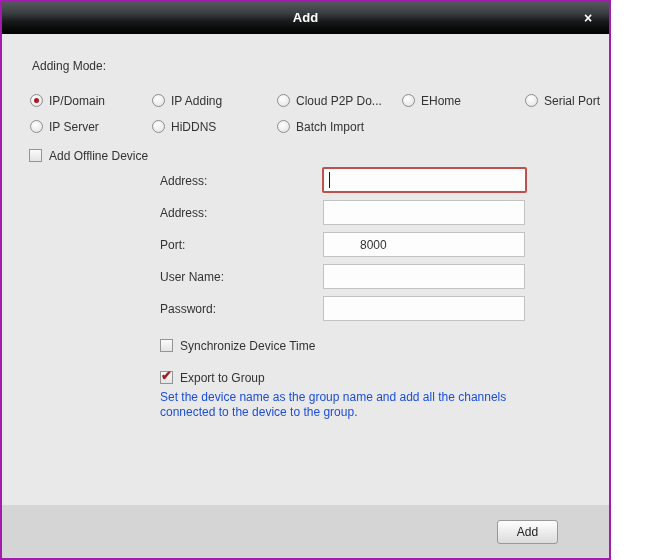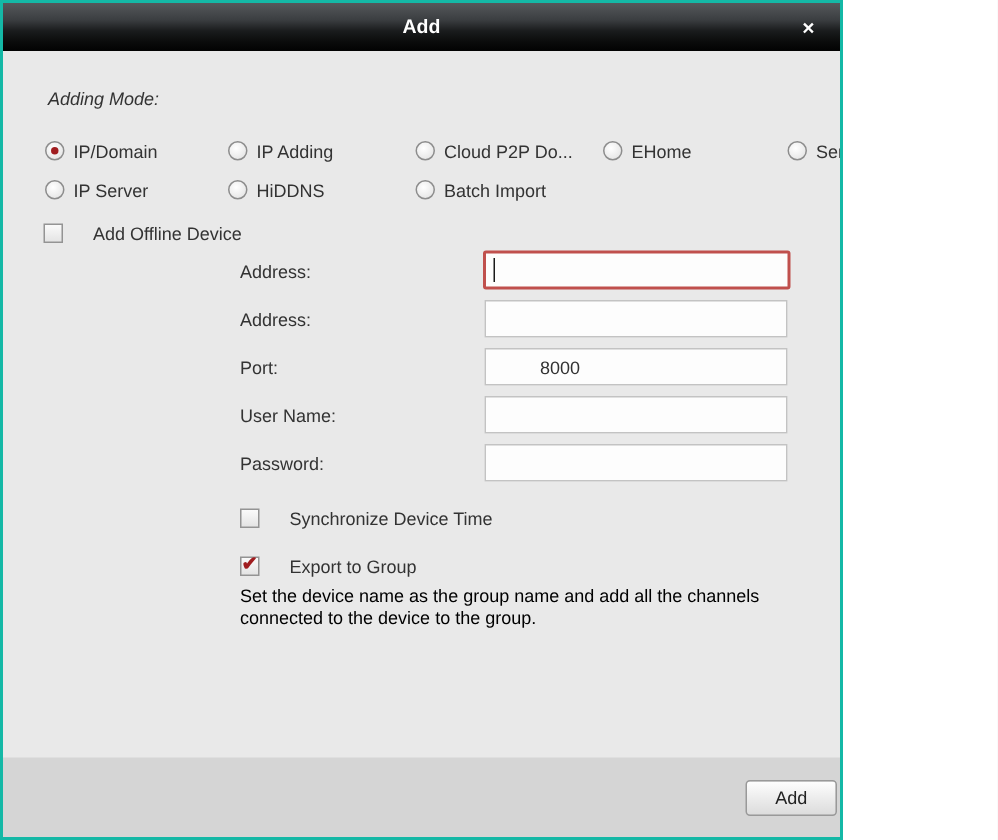--- a/index.html
+++ b/index.html
@@ -1,21 +1,21 @@
 <!DOCTYPE html>
 <html><head>
 <meta charset="utf-8">
 <style>
   * { margin:0; padding:0; box-sizing:border-box; }
   html,body { width:665px; height:560px; background:#fff; }
   body { font-family:"Liberation Sans", sans-serif; font-size:12px; color:#333; }
 
   .dialog {
-    position:relative; width:562px; height:560px;
-    border:2px solid #14b8a6; background:#e9e9e9; overflow:hidden;
+    position:relative; width:611px; height:560px;
+    border:2px solid #a21caf; background:#e9e9e9; overflow:hidden;
   }
 
   
   .titlebar {
     position:absolute; left:0; top:0; right:0; height:32px;
     background:linear-gradient(180deg,#55585b 0%, #3b3e41 35%, #1a1c1d 58%, #0b0c0c 80%, #020202 100%);
   }
   .titlebar .title {
     position:absolute; left:0; right:0; top:0; height:32px;
     line-height:32px; text-align:center; color:#fff; font-weight:bold; font-size:13px;
@@ -41,56 +41,56 @@
   .check-item { position:absolute; display:flex; align-items:center; height:15px; cursor:default; }
   .cb {
     width:13px; height:13px; border:1px solid #949494;
     background:linear-gradient(180deg,#fafafa,#e4e4e4);
     display:inline-block; position:relative; flex:0 0 13px;
   }
   .cb.checked::after {
     content:"\2714"; position:absolute; left:0px; top:-4px;
     color:#a01d20; font-size:13px; font-weight:bold;
   }
-  .clabel { margin-left:20px; white-space:nowrap;text-align:right; }
+  .clabel { margin-left:7px; white-space:nowrap;text-align:right; }
 
   
   .flabel { position:absolute; left:158px; height:15px; line-height:15px; }
   .tinput {
     position:absolute; left:321px; width:202px; height:25px;
     border:1px solid #c3c3c3; background:#fdfdfd; color:#333;
     font-family:"Liberation Sans", sans-serif; font-size:12px; padding:0 6px;
   }
   .inputwrap {
     position:absolute; left:320px; width:205px; height:26px;
     border:2px solid #c0504d; border-radius:2px; background:#fdfdfd;
   }
   .caret { position:absolute; left:5px; top:3px; width:1px; height:16px; background:#1a1a1a; }
 
   .helptext {
     position:absolute; left:158px; top:388px; width:370px;
-    line-height:15px; color:#000000;
+    line-height:15px; color:#1d4ed8;
   }
 
   
   .footer {
     position:absolute; left:0; right:0; top:503px; bottom:0;
     background:#d5d5d5;
   }
   .btn {
     position:absolute; top:15px; height:24px;
     background:linear-gradient(180deg,#fefefe,#e9e9e9 60%,#dcdcdc);
     border:1px solid #999; border-radius:3px;
     font-family:"Liberation Sans", sans-serif; font-size:12px; color:#222;
     text-align:center; cursor:pointer;
   }
   .btn-add { left:495px; width:61px; }
   .btn-cancel { left:570px; width:82px; }
 
-  .label-static { position:absolute; height:15px; line-height:15px;font-style:italic; }
+  .label-static { position:absolute; height:15px; line-height:15px; }
 </style>
 </head>
 <body>
 
 <div class="dialog">
 
   <div class="titlebar">
     <span class="title">Add</span>
     <span class="close">×</span>
   </div>

